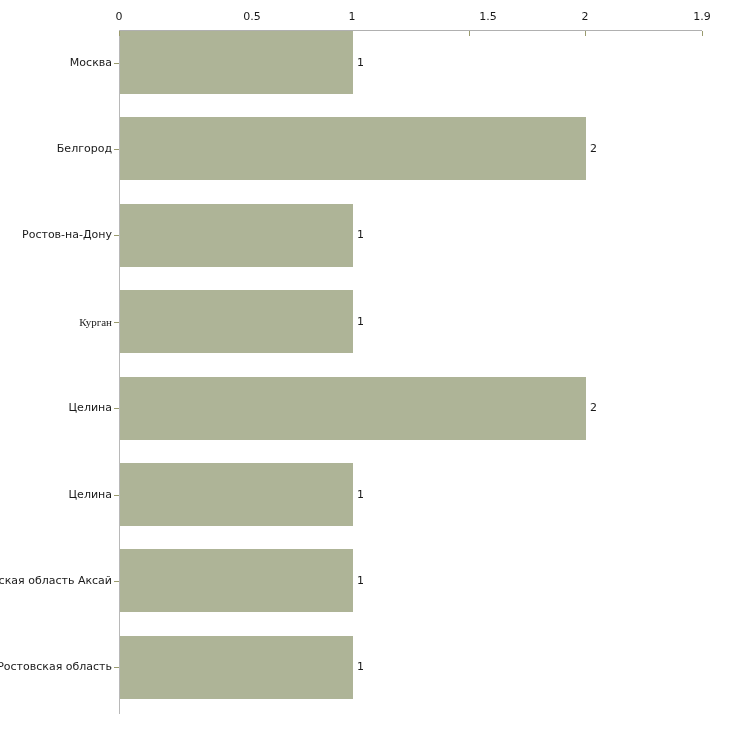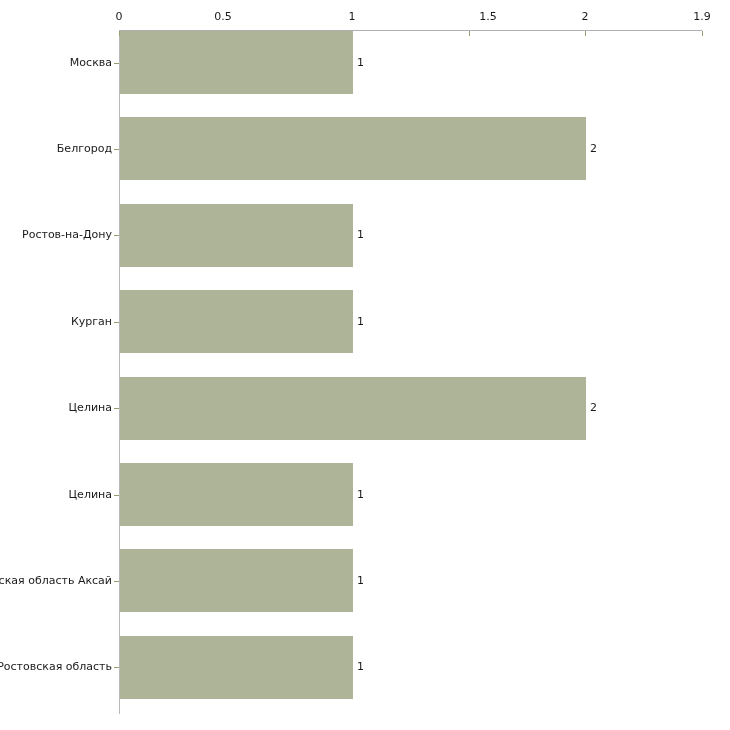--- a/index.html
+++ b/index.html
@@ -103,39 +103,39 @@
 <div id="chart-root">
   <div class="plot-area">
 
     <div class="x-axis-line"></div>
     <div class="y-axis-line"></div>
 
     <div id="x-ticks">
         <div class="x-tick" style="left: 119px;"></div>
         <div class="x-tick-label" style="left: 119px;">0</div>
         <div class="x-tick" style="left: 236px;"></div>
-        <div class="x-tick-label" style="left: 223px;">0.5</div>
+        <div class="x-tick-label" style="left: 252px;">0.5</div>
         <div class="x-tick" style="left: 352px;"></div>
         <div class="x-tick-label" style="left: 352px;">1</div>
         <div class="x-tick" style="left: 469px;"></div>
         <div class="x-tick-label" style="left: 488px;">1.5</div>
         <div class="x-tick" style="left: 585px;"></div>
         <div class="x-tick-label" style="left: 585px;">2</div>
         <div class="x-tick" style="left: 702px;"></div>
         <div class="x-tick-label" style="left: 702px;">1.9</div>
       </div>
     <div id="y-ticks">
         <div class="y-tick" style="top: 63px;"></div>
         <div class="y-tick-label" style="top: 63px;">Москва</div>
         <div class="y-tick" style="top: 149px;"></div>
         <div class="y-tick-label" style="top: 149px;">Белгород</div>
         <div class="y-tick" style="top: 235px;"></div>
         <div class="y-tick-label" style="top: 235px; margin-left: 20px;">Ростов-на-Дону</div>
         <div class="y-tick" style="top: 322px;"></div>
-        <div class="y-tick-label" style="top: 322px;">Курган</div>
+        <div class="y-tick-label" style="top: 322px; font-family: Liberation Serif, serif;">Курган</div>
         <div class="y-tick" style="top: 408px;"></div>
         <div class="y-tick-label" style="top: 408px;">Целина</div>
         <div class="y-tick" style="top: 495px;"></div>
         <div class="y-tick-label" style="top: 495px;">Целина</div>
         <div class="y-tick" style="top: 581px;"></div>
         <div class="y-tick-label" style="top: 581px;">овская область Аксай</div>
         <div class="y-tick" style="top: 667px;"></div>
         <div class="y-tick-label" style="top: 667px;">е Ростовская область</div>
       </div>
     <div id="bars">

